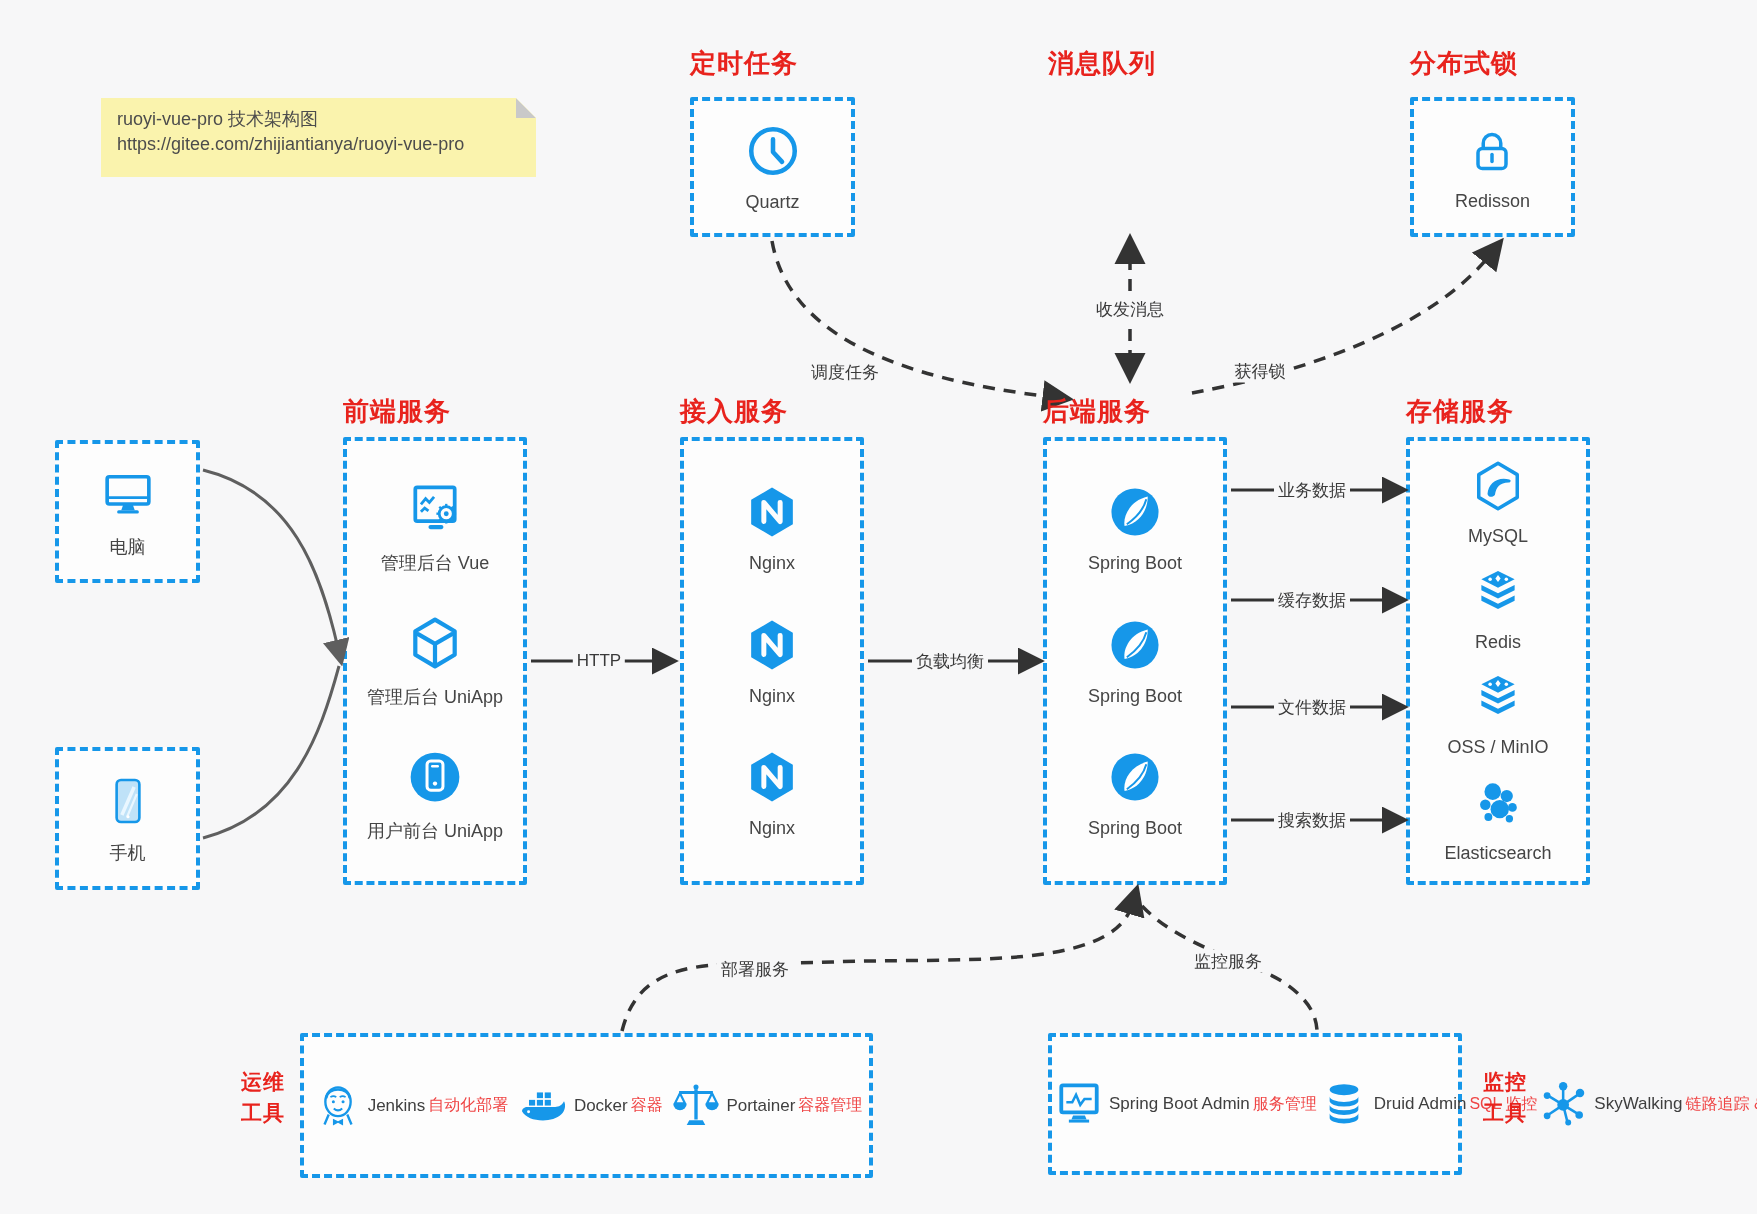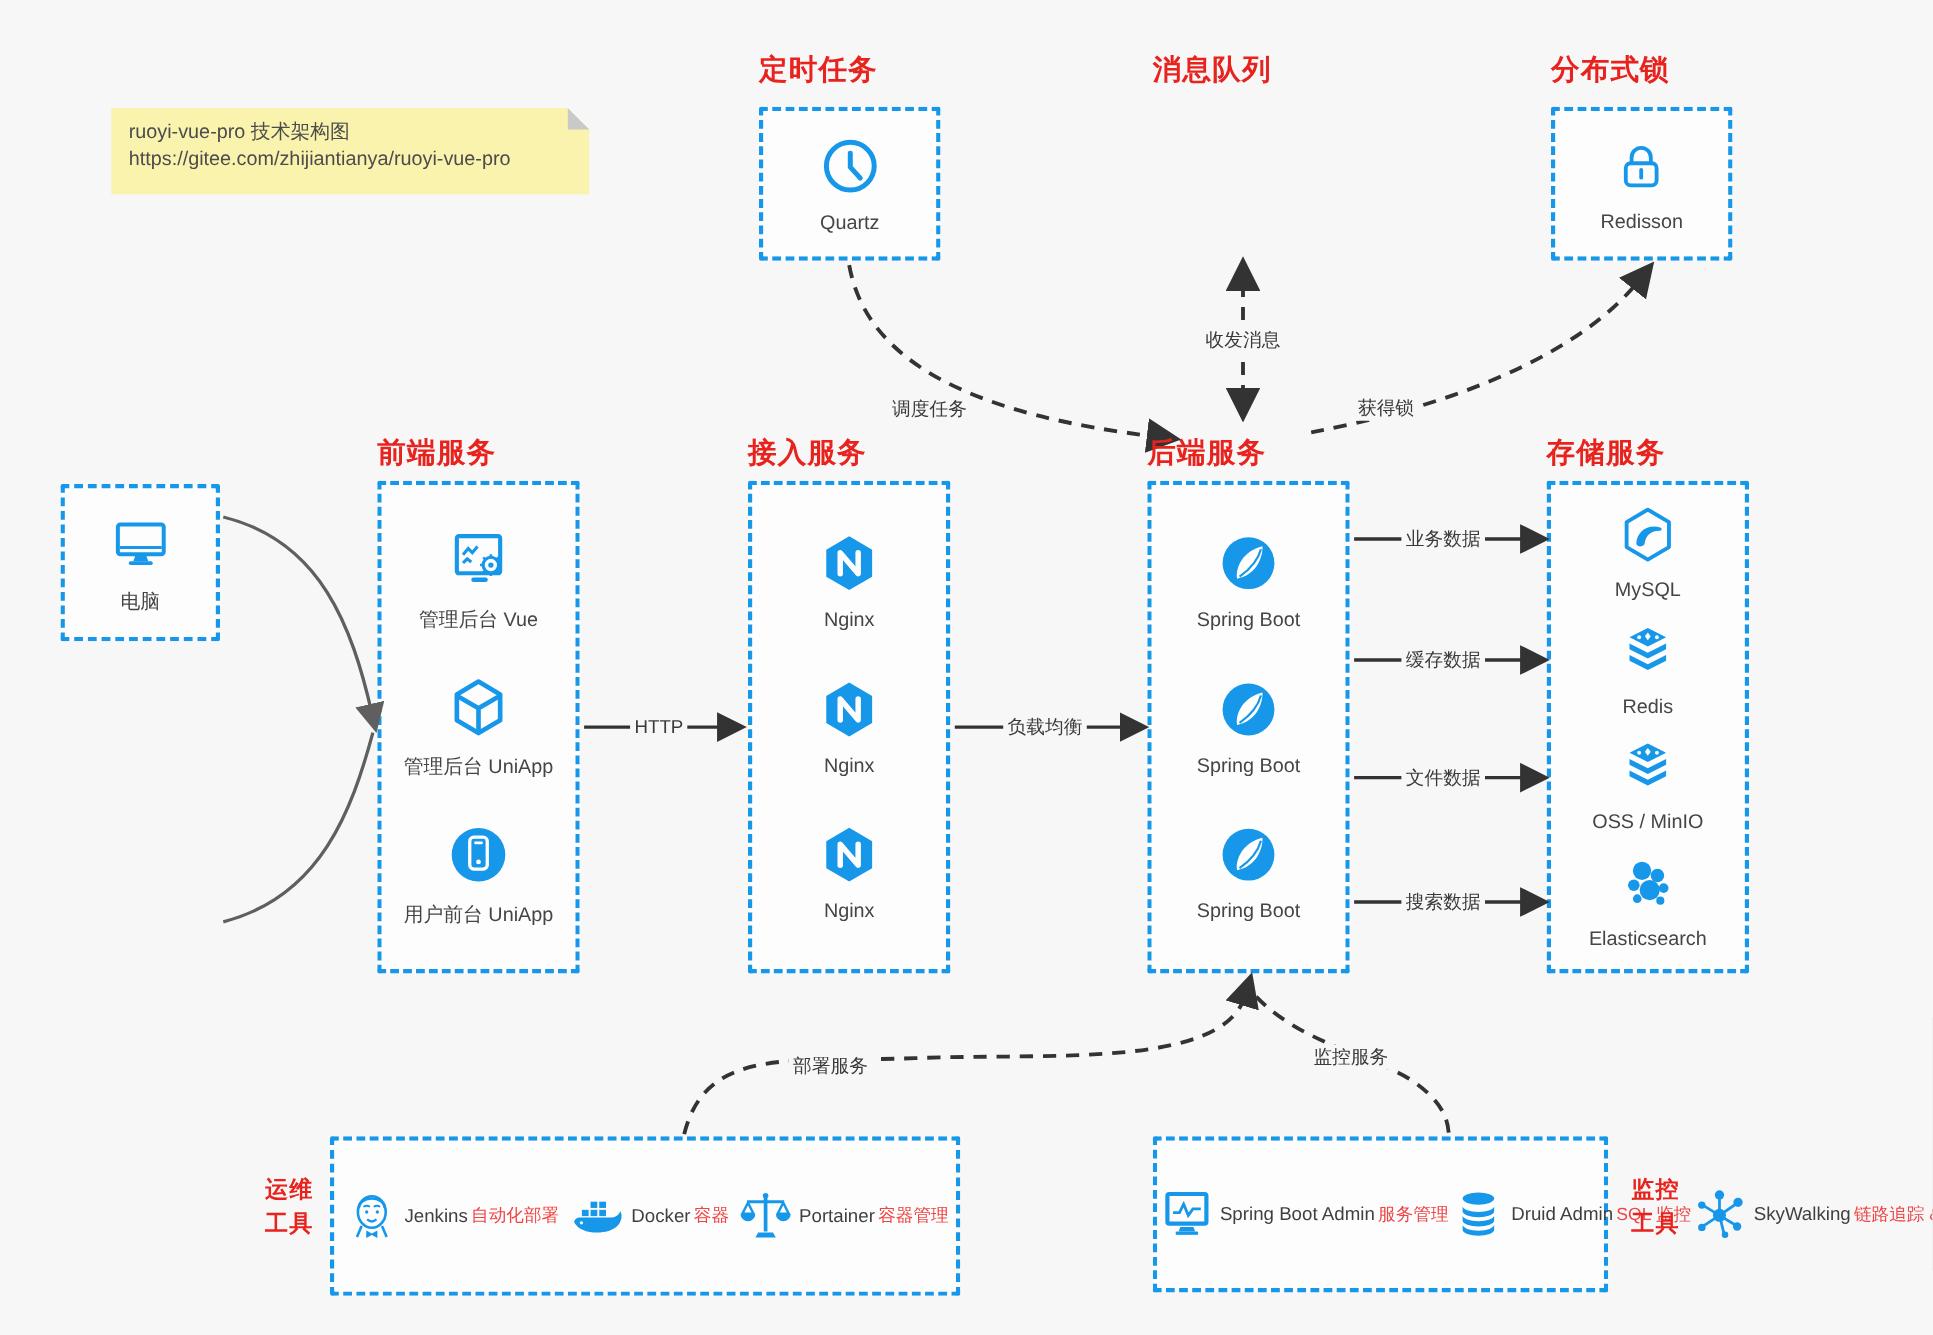--- a/index.html
+++ b/index.html
@@ -103,20 +103,31 @@
       <svg class="icon" width="58" height="58" viewBox="0 0 64 64">
         <rect x="9" y="13" width="46" height="30" rx="2.5" fill="none" stroke="currentColor" stroke-width="4"></rect>
         <line x1="11" y1="36" x2="53" y2="36" stroke="currentColor" stroke-width="3"></line>
         <path d="M27,43 h10 l2.5,7 h-15 z" fill="currentColor"></path>
         <rect x="20" y="50" width="24" height="3.6" rx="1.8" fill="currentColor"></rect>
       </svg>
       <div class="node-label">电脑</div>
     </div>
   </div>
 
+  <div class="dbox col" style="left:55px;top:747px;width:145px;height:143px">
+    <div class="node">
+      <svg class="icon" width="56" height="56" viewBox="0 0 64 64">
+        <rect x="19" y="8" width="26" height="48" rx="5" fill="#bfe2f8" stroke="currentColor" stroke-width="3"></rect>
+        <line x1="25" y1="48" x2="39" y2="16" stroke="#eaf7ff" stroke-width="4"></line>
+        <line x1="31" y1="50" x2="42" y2="24" stroke="#eaf7ff" stroke-width="2.5"></line>
+        <circle cx="32" cy="50" r="1.8" fill="#ffffff"></circle>
+      </svg>
+      <div class="node-label">手机</div>
+    </div>
+  </div>
 
   <div class="dbox col" style="left:343px;top:437px;width:184px;height:448px">
     <div class="node">
       <svg class="icon" width="60" height="60" viewBox="0 0 64 64">
         <rect x="11" y="9" width="42" height="36" rx="2" fill="none" stroke="currentColor" stroke-width="4"></rect>
         <polyline points="17,27 22,21 26,25 31,19" fill="none" stroke="currentColor" stroke-width="3"></polyline>
         <polyline points="17,35 21,31 25,34" fill="none" stroke="currentColor" stroke-width="3"></polyline>
         <circle cx="44" cy="37" r="7.5" fill="#fdfdfd" stroke="currentColor" stroke-width="3"></circle>
         <circle cx="44" cy="37" r="2.6" fill="currentColor"></circle>
         <g stroke="currentColor" stroke-width="2.5">

